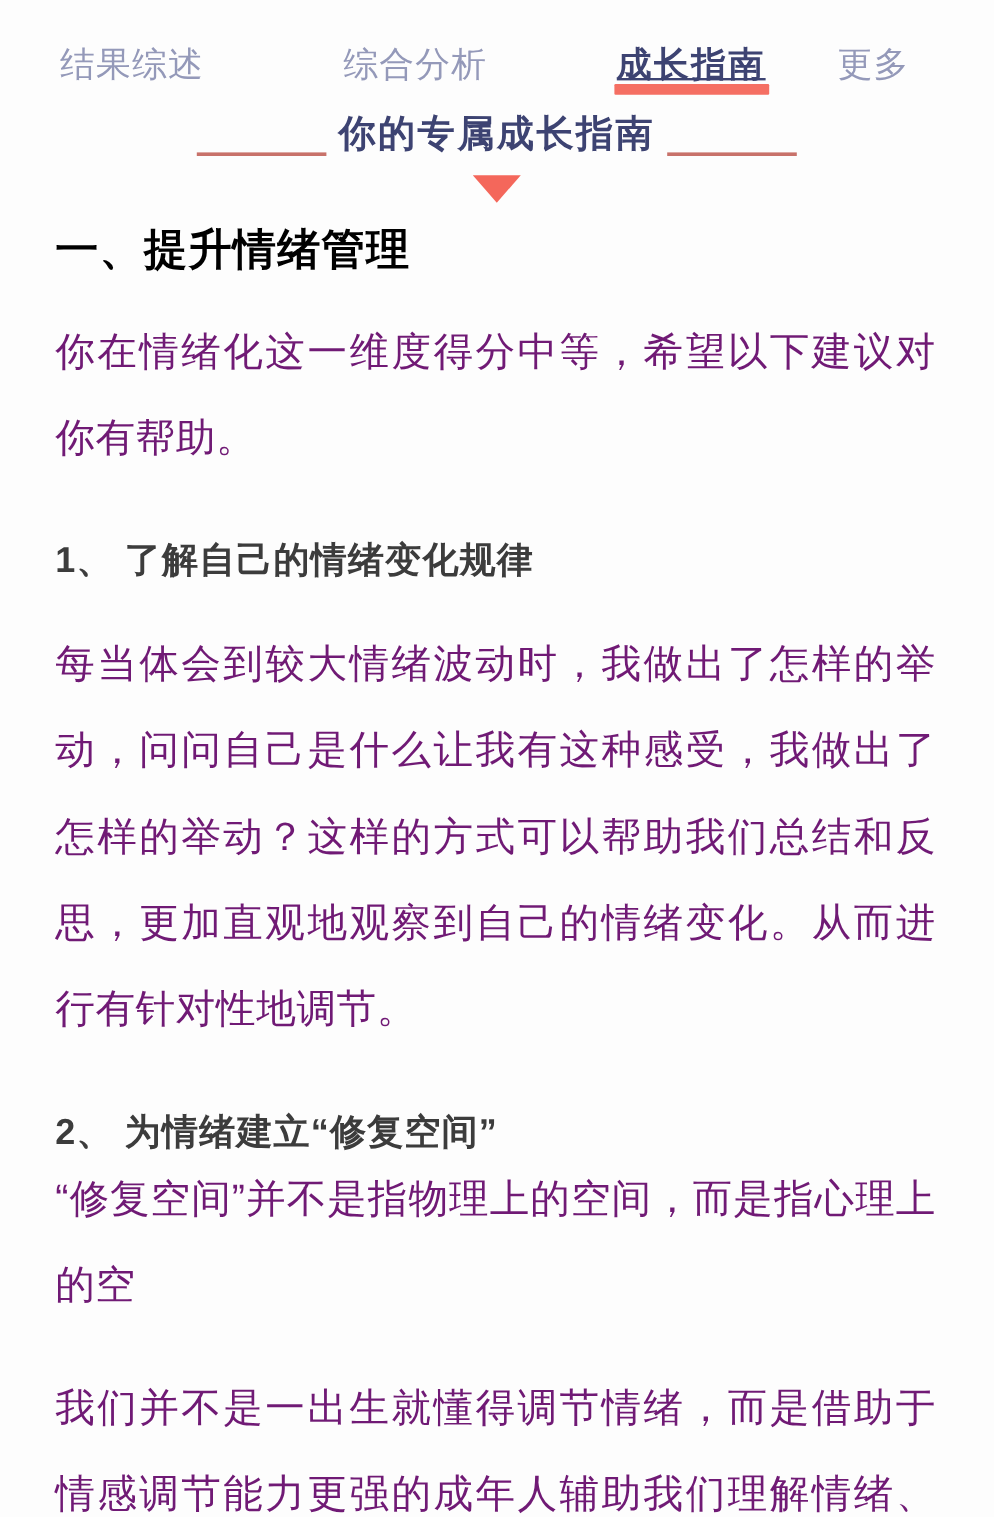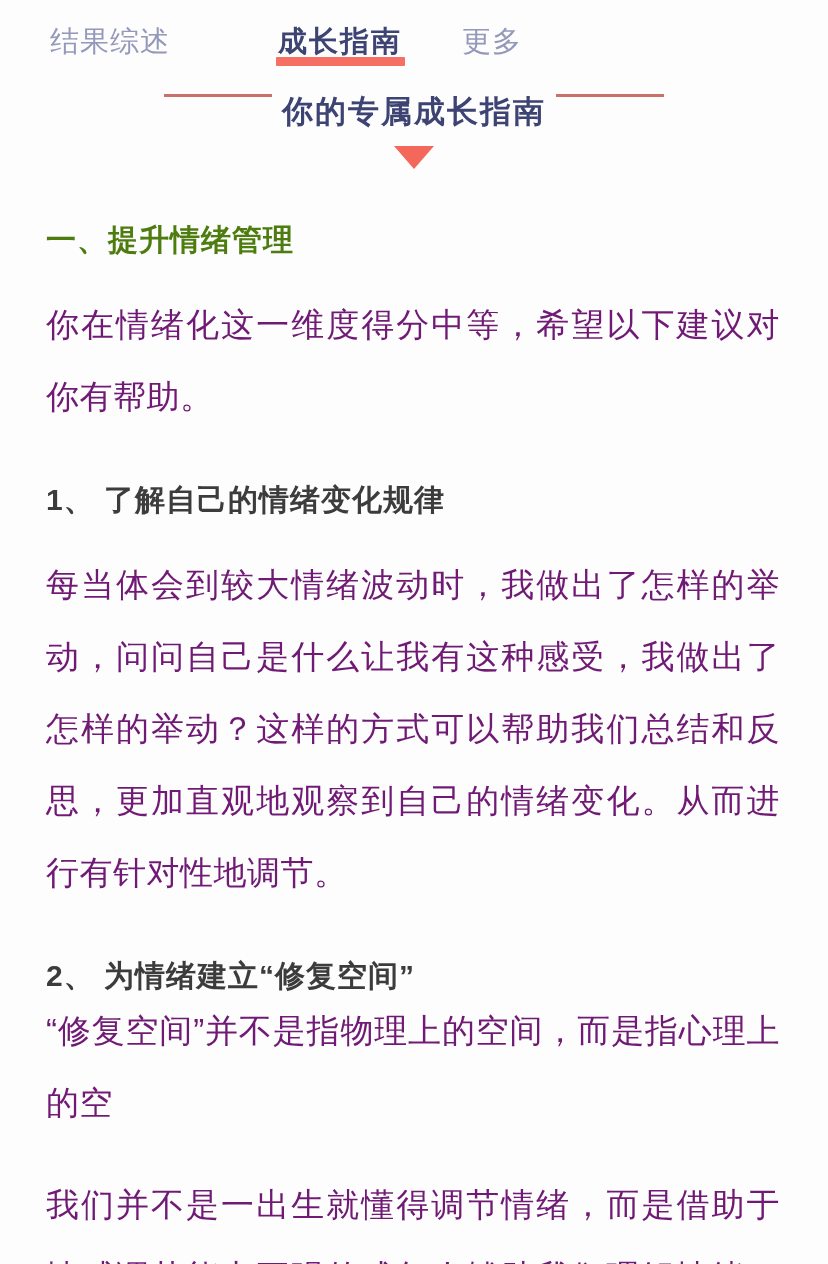--- a/index.html
+++ b/index.html
@@ -12,56 +12,56 @@
     background: #fdfdfd;
     font-family: "Liberation Sans", "DejaVu Sans", sans-serif;
     overflow: hidden;
     position: relative;
   }
 
   
   .tabbar {
     position: relative;
     display: flex;
-    align-items: flex-start;
+    align-items: center;
     height: 84px;
     padding: 0 34px 0 40px;
     box-sizing: border-box;
   }
   .tab {
     position: relative;
     padding-top: 24px;
     font-size: 29px;
     line-height: 34px;
     letter-spacing: 1px;
     color: #9499b9;
     font-weight: 400;
     white-space: nowrap;
     cursor: pointer;
   }
   .tab.t1 { margin-left: 10px; }
   .tab.t2 { margin-left: 116px; }
-  .tab.t3 { margin-left: 108px; font-weight: 700; color: #3d4372; letter-spacing: 2px; }
+  .tab.t3 { margin-left: 108px; font-weight: 700; color: #3d4372; letter-spacing: 2px; text-decoration: underline; }
   .tab.t4 { margin-left: 60px; }
 
   .tab.t3 .hl {
     position: absolute;
     left: -2px;
     right: -3px;
     bottom: -8px;
     height: 9px;
     background: #f4675b;
     opacity: .95;
     border-radius: 1px;
   }
 
   
   .titlerow {
     display: flex;
-    align-items: flex-start;
+    align-items: flex-end;
     justify-content: center;
     margin-top: 10px;
     gap: 10px;
   }
   .rule {
     width: 108px;
     height: 3px;
     background: #c8726a;
   }
   .titlerow .maintitle {
@@ -84,26 +84,26 @@
     border-right: 20px solid transparent;
     border-top: 23px solid #f4675b;
   }
 
   
   .content {
     padding: 0 48px 0 46px;
     box-sizing: border-box;
   }
   .sec-heading {
-    font-size: 30px;
+    font-size: 36px;
     font-weight: 700;
-    color: #4d7c0f;
+    color: #000000;
     letter-spacing: 1px;
     line-height: 38px;
-    margin-top: 52px;
+    margin-top: 20px;
   }
   .para {
     font-size: 33px;
     line-height: 72px;
     color: #701a75;
     letter-spacing: 0.5px;
     margin-top: 30px;
     text-align: justify;
     text-justify: inter-ideograph;
   }
@@ -116,20 +116,23 @@
     margin-top: 48px;
   }
   .para.cont  { margin-top: 0; }
 </style>
 </head>
 <body>
 
 <div class="tabbar">
   <div class="tab t1">
     <span>结果综述</span>
+  </div>
+  <div class="tab t2">
+    <span>综合分析</span>
   </div>
   <div class="tab t3">
     <span>成长指南</span>
     <span class="hl"></span>
   </div>
   <div class="tab t4">
     <span>更多</span>
   </div>
 </div>
 

